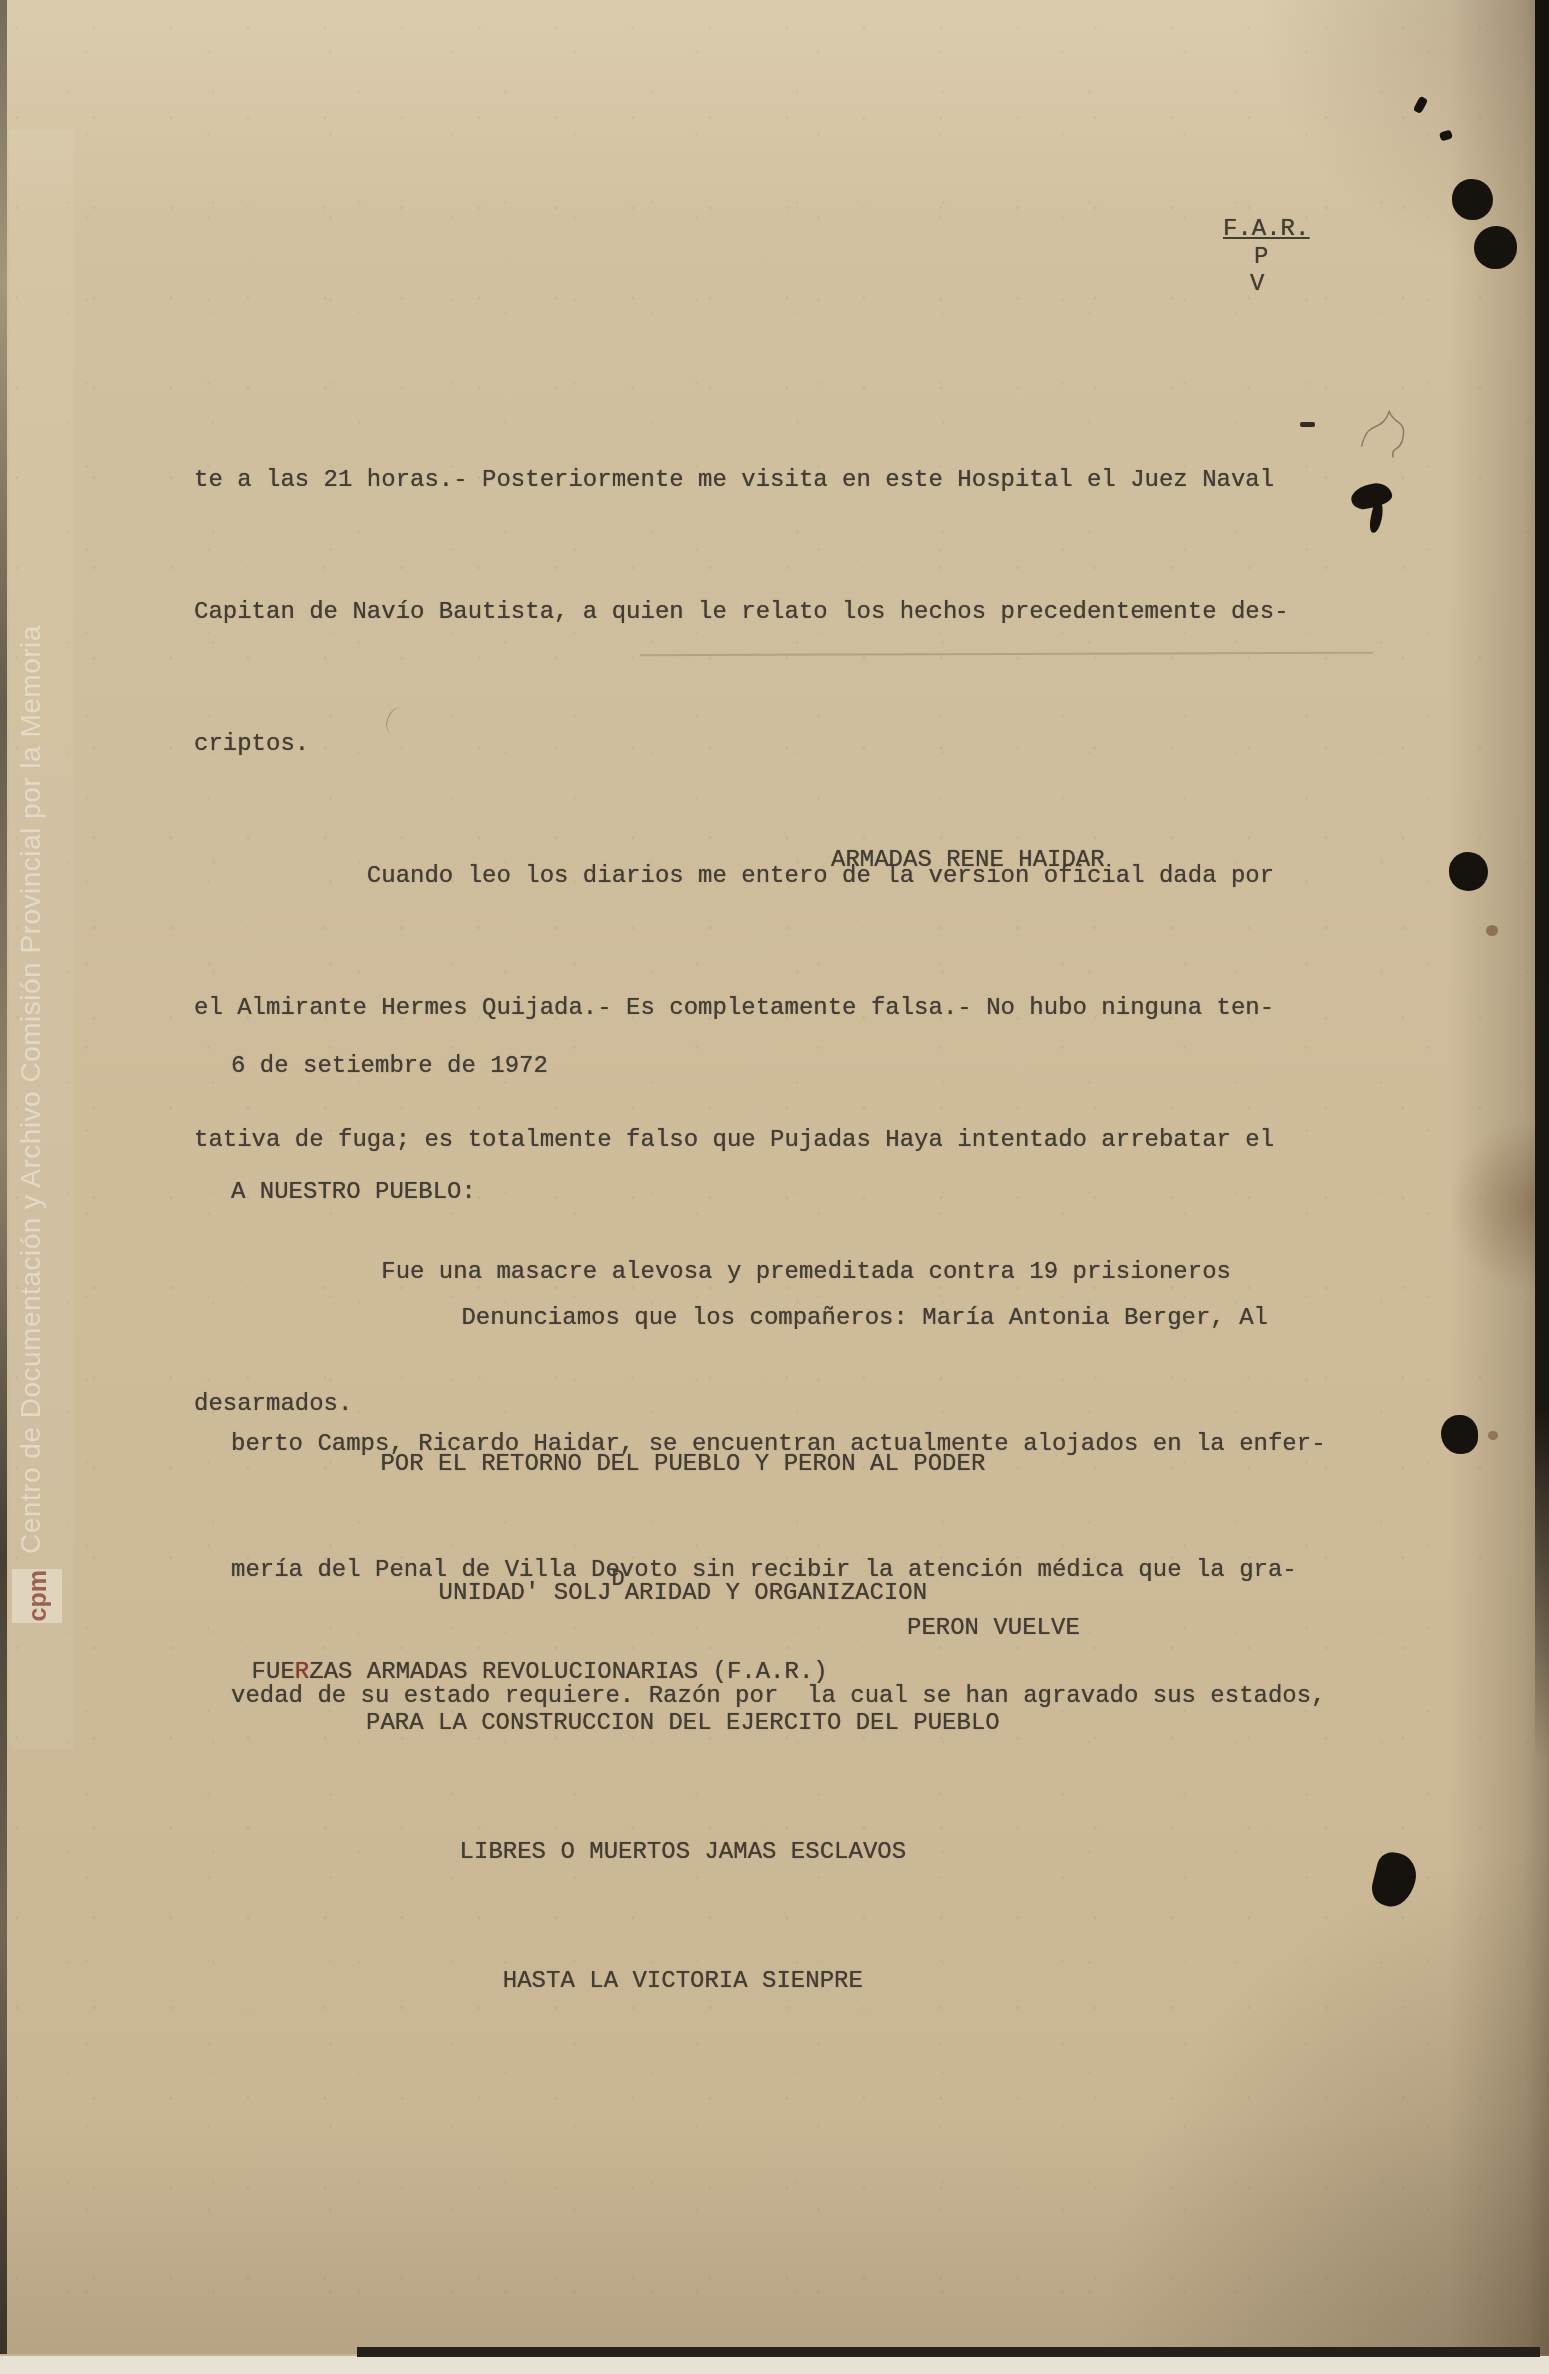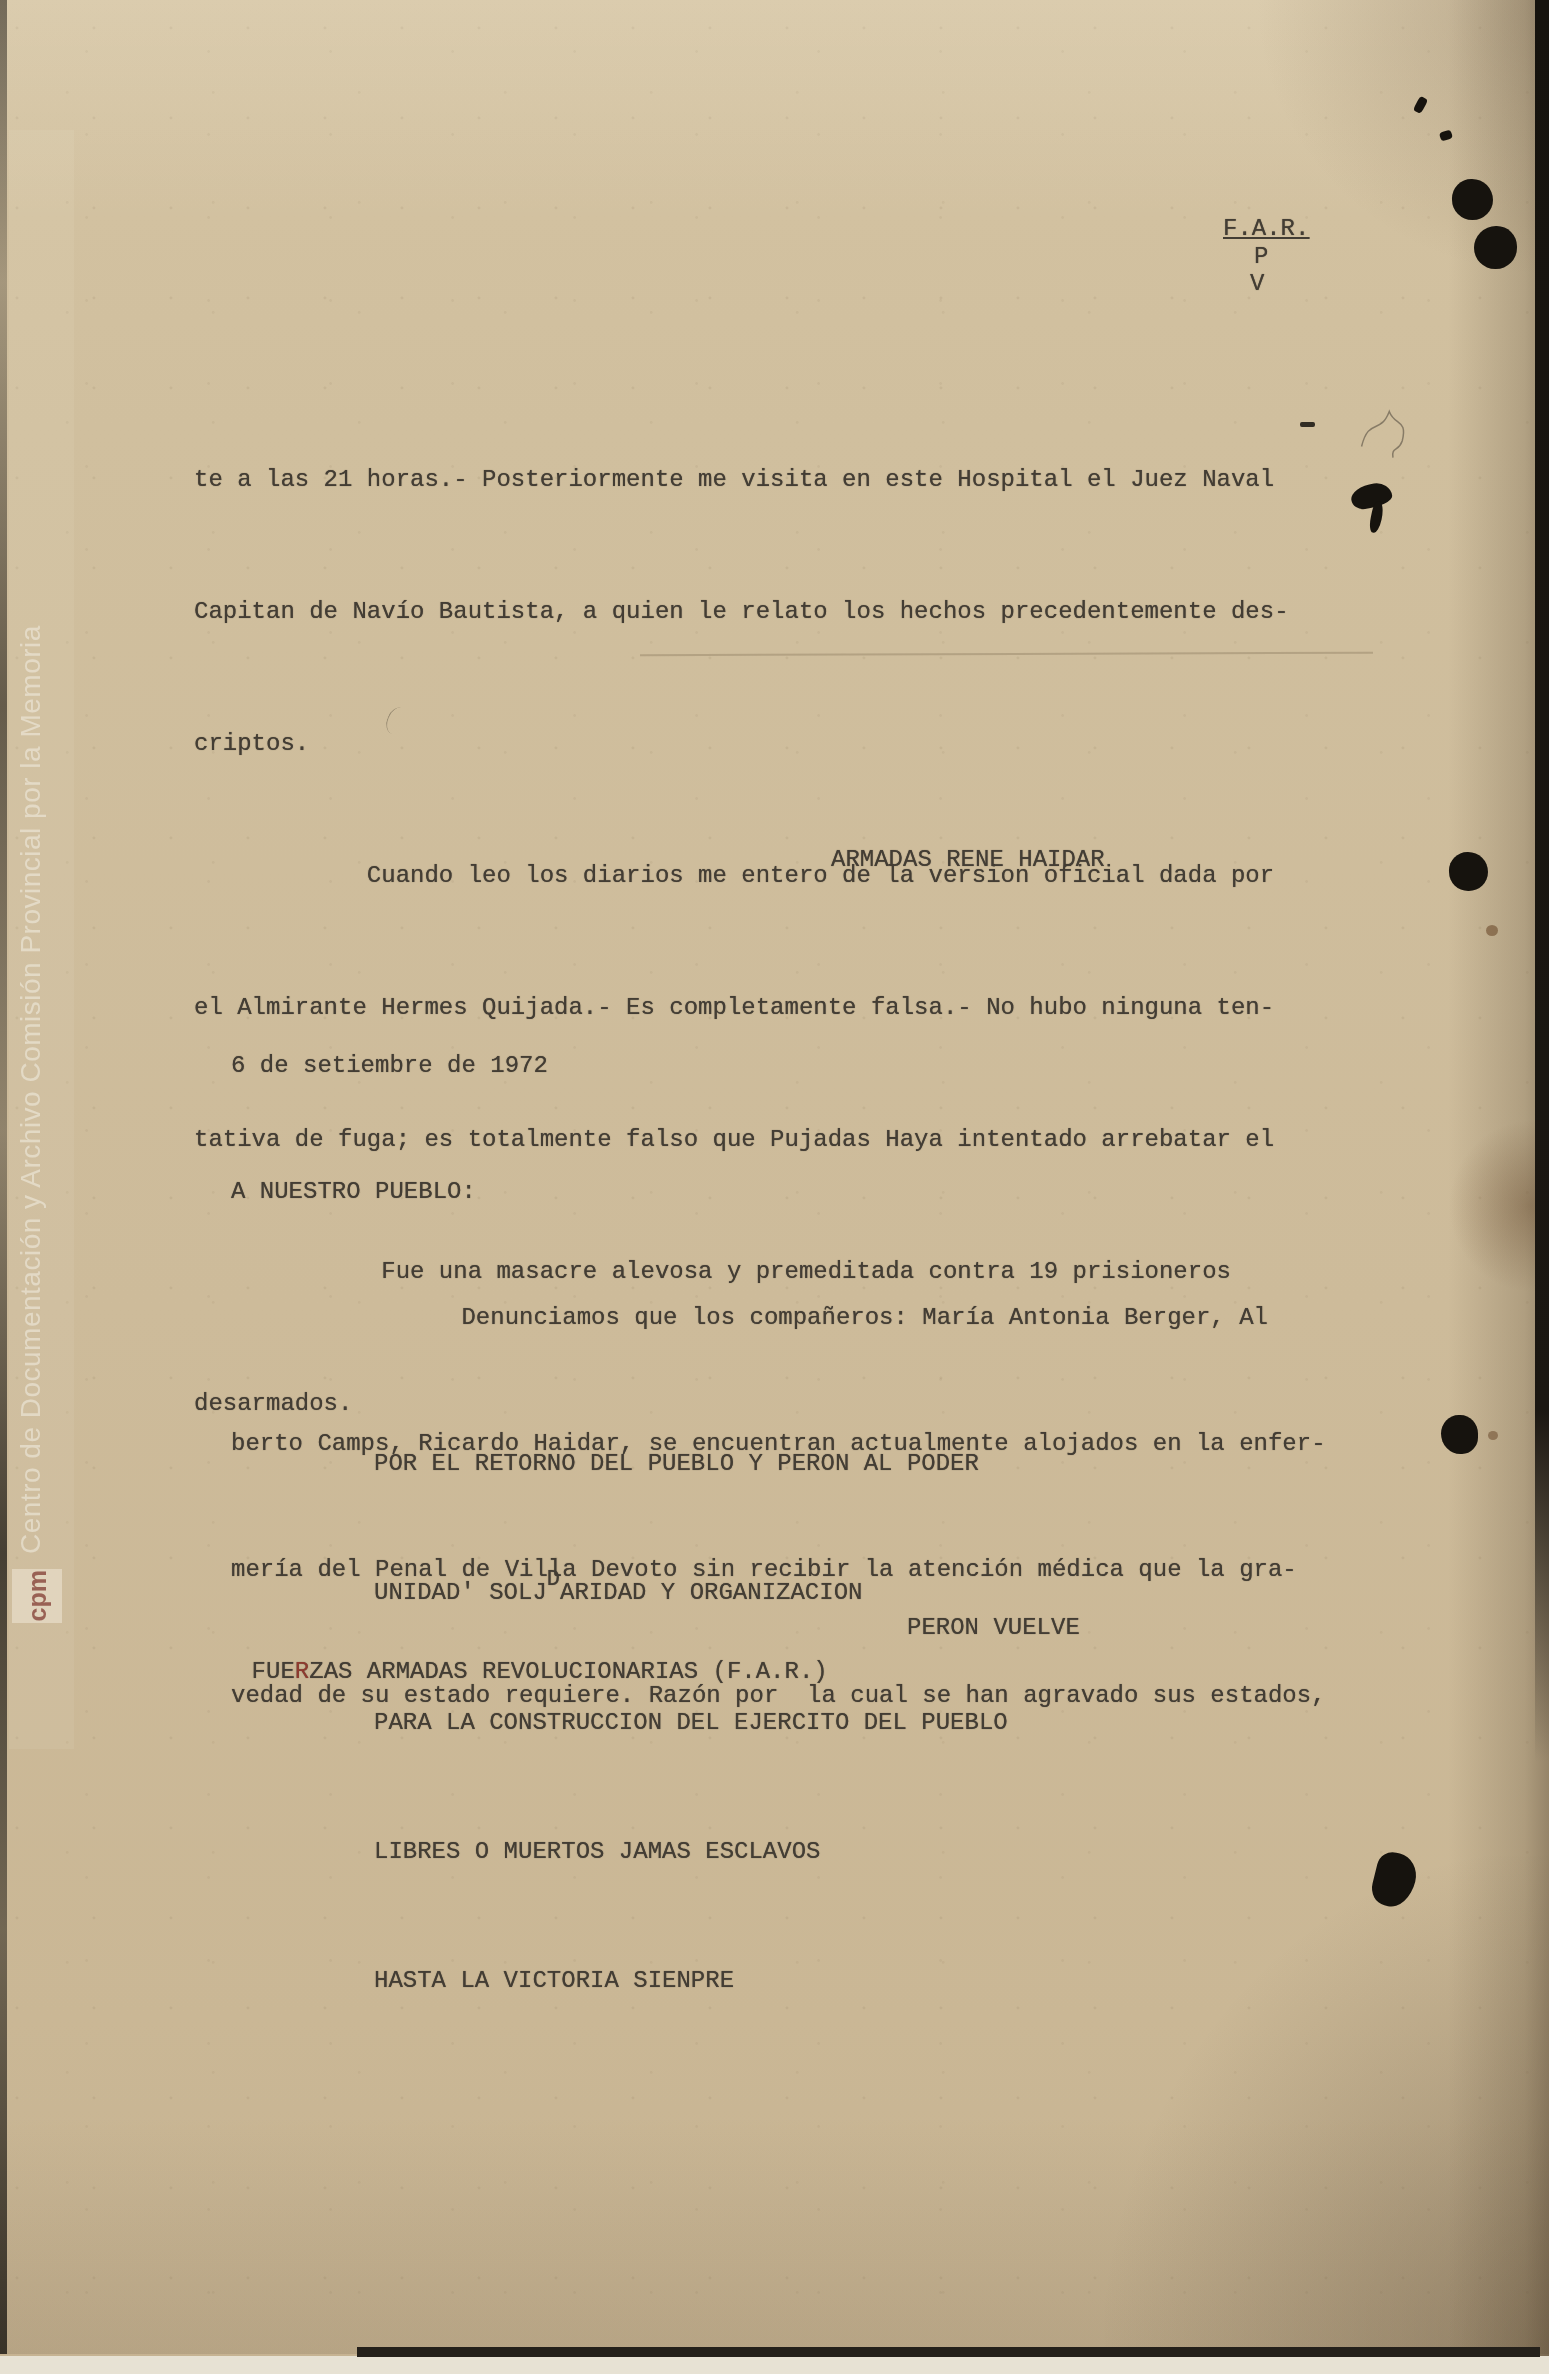--- a/index.html
+++ b/index.html
@@ -110,21 +110,21 @@
 
   <div class="tw block-c" style="left:194px;top:961px;margin-left:37px;">
     <div>6 de setiembre de 1972</div>
     <div>A NUESTRO PUEBLO:</div>
     <div>                Denunciamos que los compañeros: María Antonia Berger, Al</div>
     <div>berto Camps, Ricardo Haidar, se encuentran actualmente alojados en la enfer-</div>
     <div>mería del Penal de Villa Devoto sin recibir la atención médica que la gra-</div>
     <div>vedad de su estado requiere. Razón por  la cual se han agravado sus estados,</div>
   </div>
 
-  <div class="tw slogans" style="left:374px;top:1356px;">
+  <div class="tw slogans" style="left:366px;top:1356px;text-align:center;">
     <div>POR EL RETORNO DEL PUEBLO Y PERON AL PODER</div>
     <div><span>UNIDAD' SOLJ</span><span class="sup-d">D</span><span>ARIDAD Y ORGANIZACION</span></div>
     <div>PARA LA CONSTRUCCION DEL EJERCITO DEL PUEBLO</div>
     <div>LIBRES O MUERTOS JAMAS ESCLAVOS</div>
     <div>HASTA LA VICTORIA SIENPRE</div>
   </div>
 
   <div class="tw" style="left:194px;top:1606px;width:1113px;">
     <span>FUE</span><span class="red-letter">R</span><span>ZAS ARMADAS REVOLUCIONARIAS (F.A.R.)</span>
     <span class="peron">PERON VUELVE</span>

